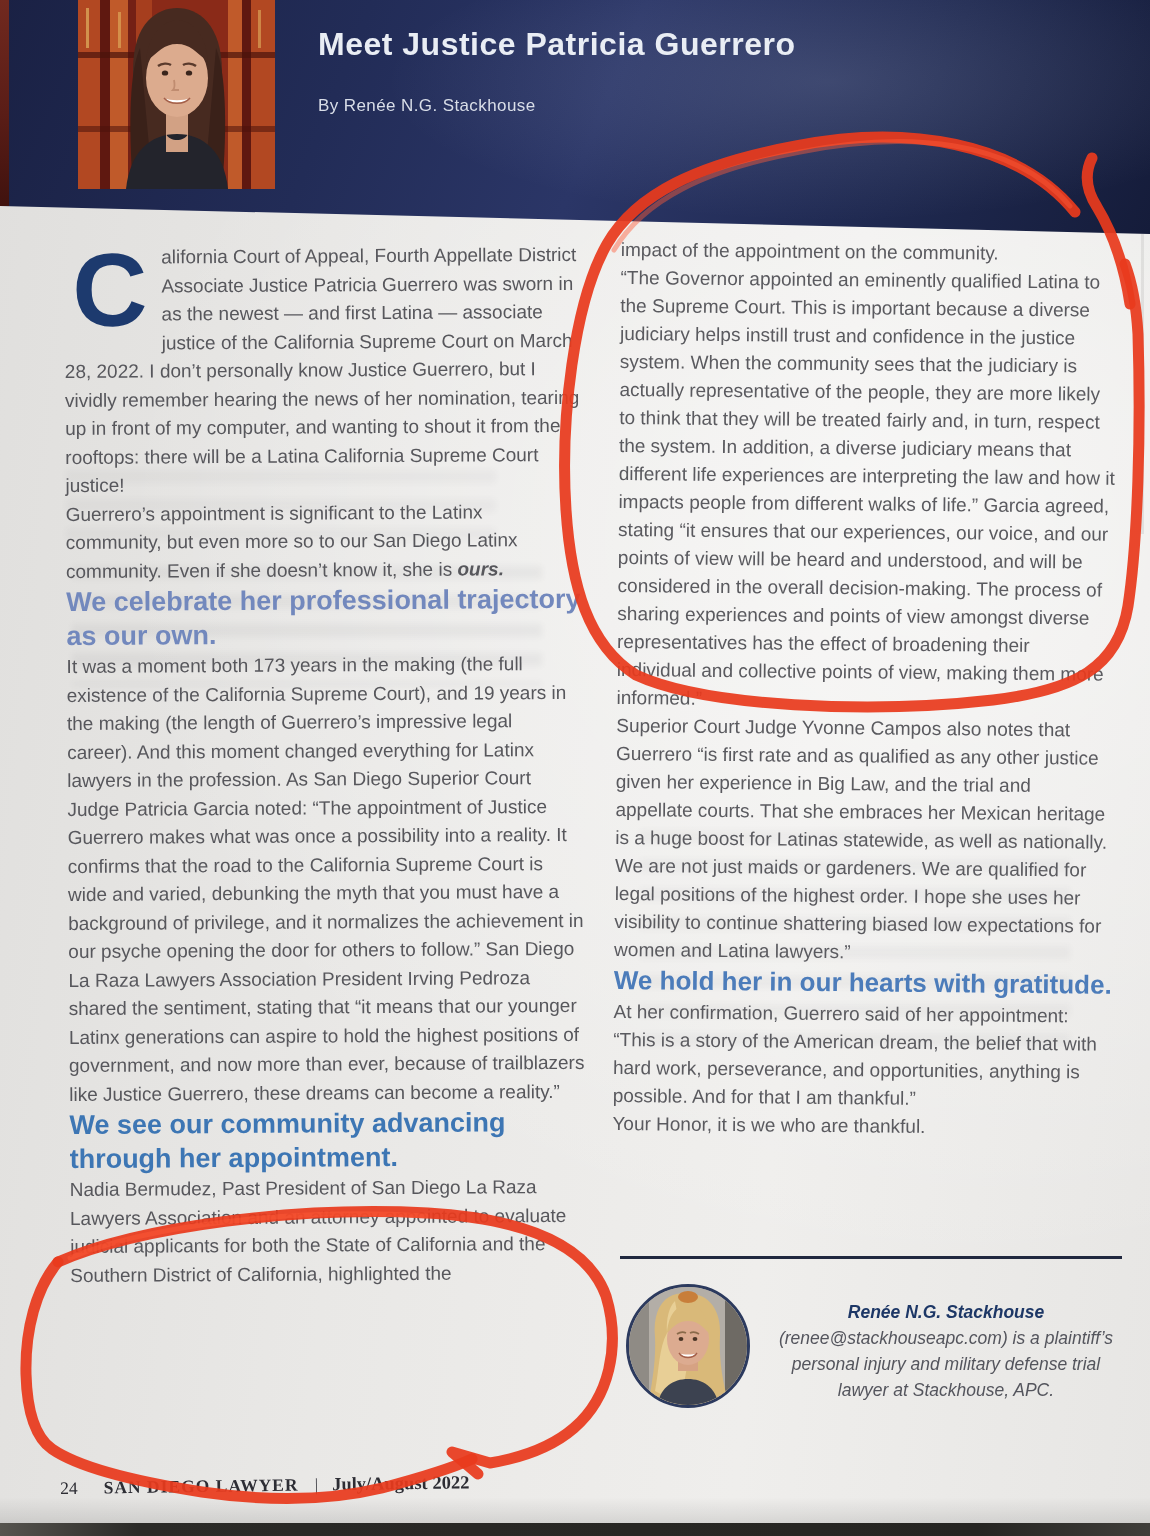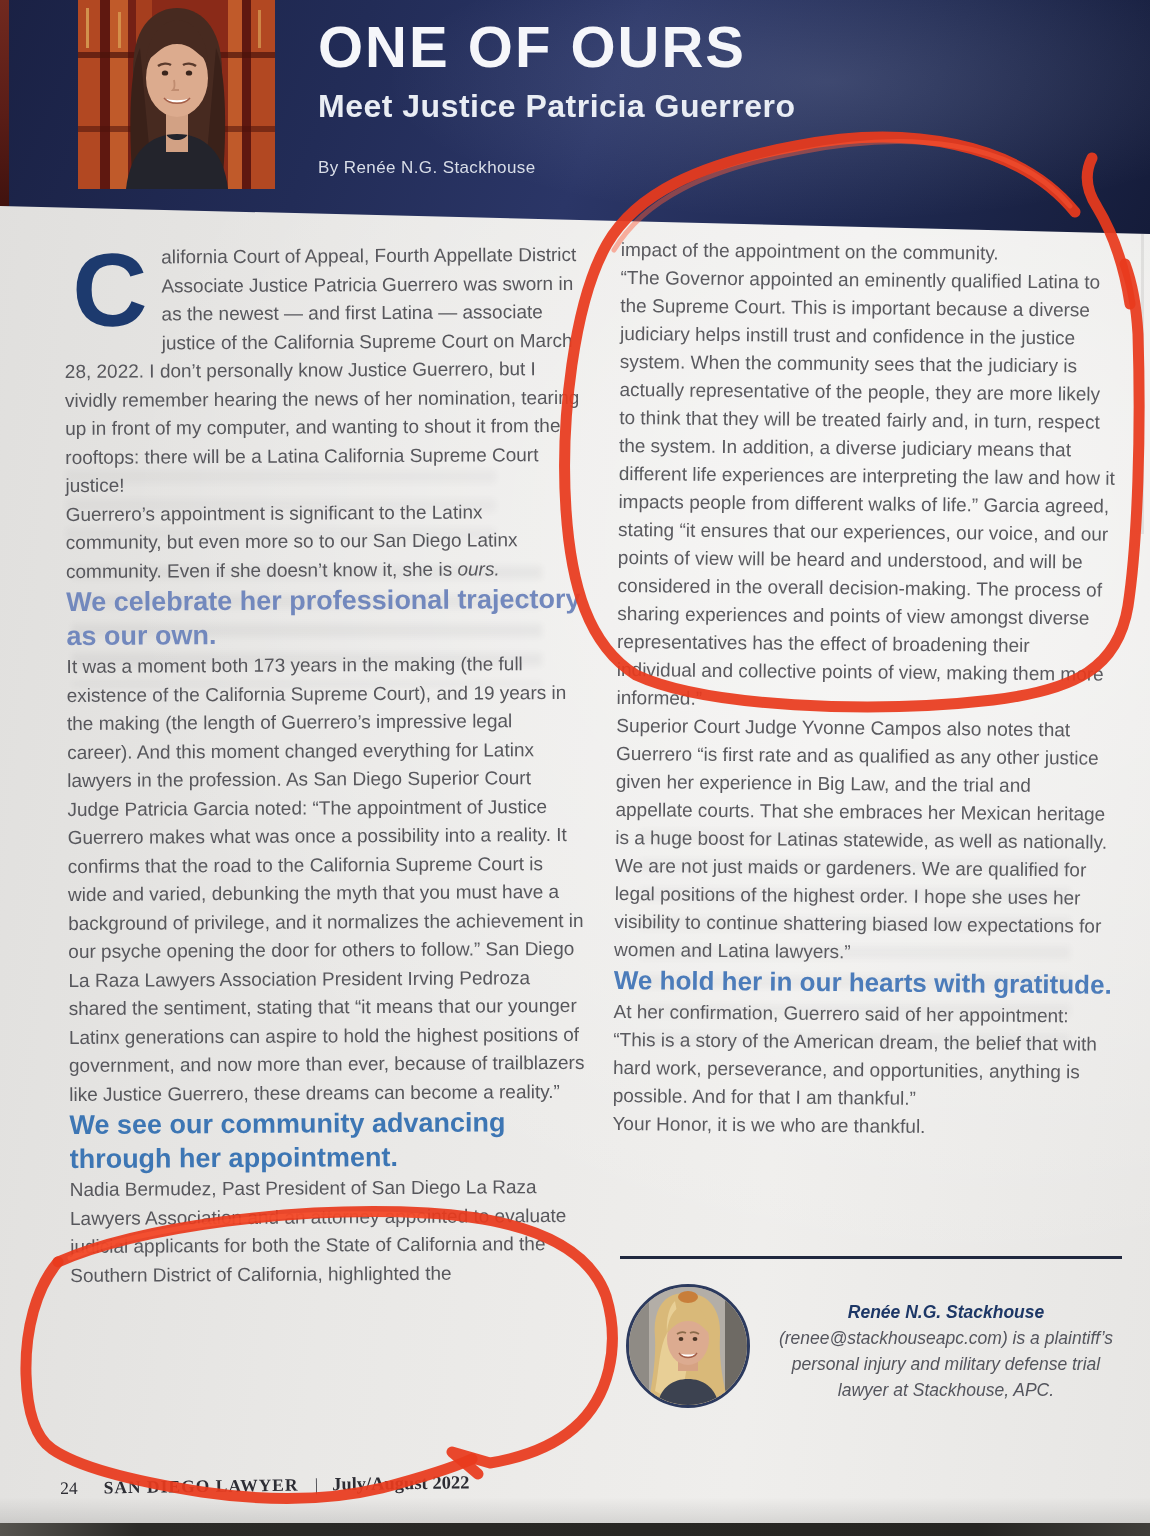--- a/index.html
+++ b/index.html
@@ -49,21 +49,21 @@
     font-weight:700; font-size:27px; line-height:33.5px; margin:0;
   }
   .h-celebrate{color:#7288bd; margin-top:42px;}
   .h-community{color:#3d76b4; margin-top:54px;}
   .h-gratitude{color:#4c7cba; margin-top:60px; white-space:nowrap; font-size:26px;}
   .mt-par{margin-top:26px;}
   .mt-par-sm{margin-top:20px;}
   .col-right .lead-line{display:block;}
   .col-right .quote-rest{display:block;}
   .p-thankful{margin-top:33px;}
-  .emph{font-style:italic;}
+  .emph{font-style:italic;font-weight:bold;}
   
   .bio{position:absolute; left:620px; top:1256px; width:502px;text-align:center;}
   .bio .rule{height:3px; background:#20283f; width:100%;}
   .bio-photo{
     position:absolute; left:6px; top:28px; width:118px; height:118px; border-radius:50%;
     border:3px solid #2c3a5e; overflow:hidden; background:#b8b3ac;
   }
   .bio-text{
     margin:40px 0 0 150px; width:352px; font-style:italic; font-size:17.5px; line-height:26px; color:#54555d;
   }
@@ -146,21 +146,20 @@
         <path d="M86 98 C92 104 106 104 112 98 C106 101 92 101 86 98 Z" fill="#fff"></path>
         <path d="M86 98 C92 105 106 105 112 98" stroke="#a4604a" stroke-width="1.6" fill="none"></path>
       </g>
 
       <path d="M48 189 C52 152 72 134 99 134 C126 134 146 152 150 189 Z" fill="#23242c"></path>
       <path d="M88 134 C92 142 106 142 110 134 L110 152 L88 152 Z" fill="#d2a184"></path>
     </svg>
   </div>
 
   <div class="title-block">
-    <h1>ONE OF OURS</h1>
     <div class="subtitle">Meet Justice Patricia Guerrero</div>
     <div class="byline">By Renée N.G. Stackhouse</div>
   </div>
 
   <div class="ghost g1"></div>
   <div class="ghost g2"></div>
   <div class="ghost g3"></div>
   <div class="page-edge-right"></div>
 
   <div class="col col-left">

